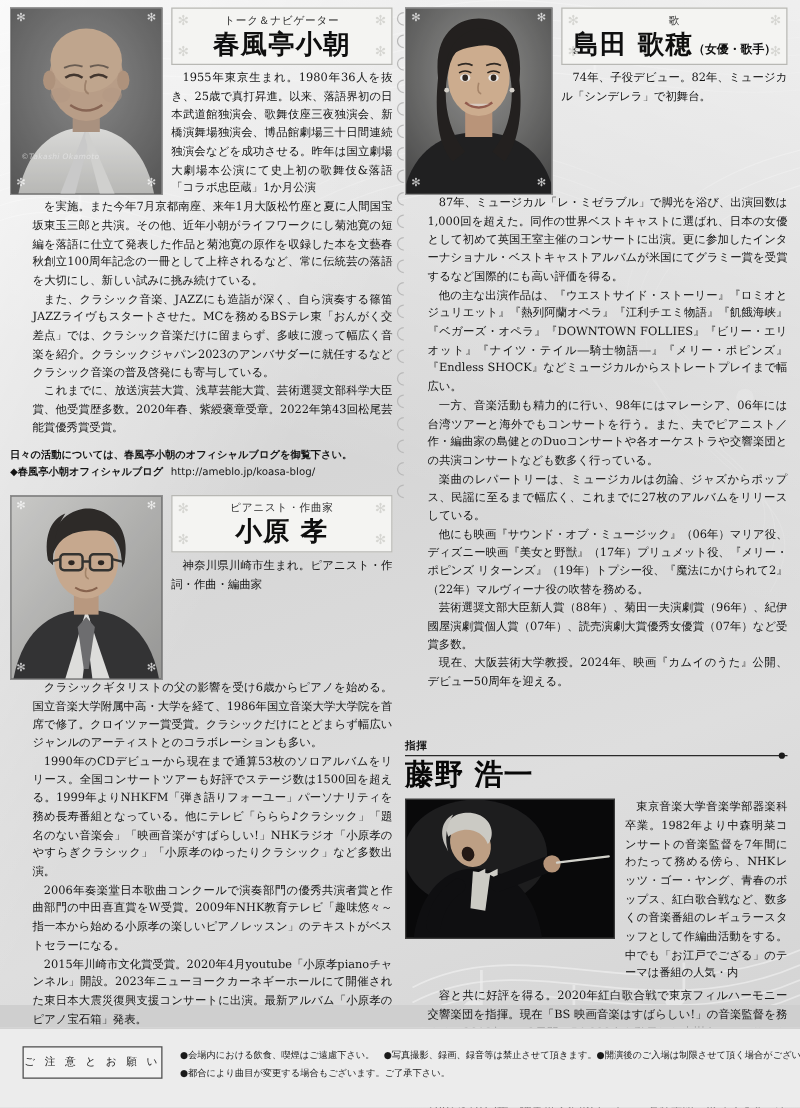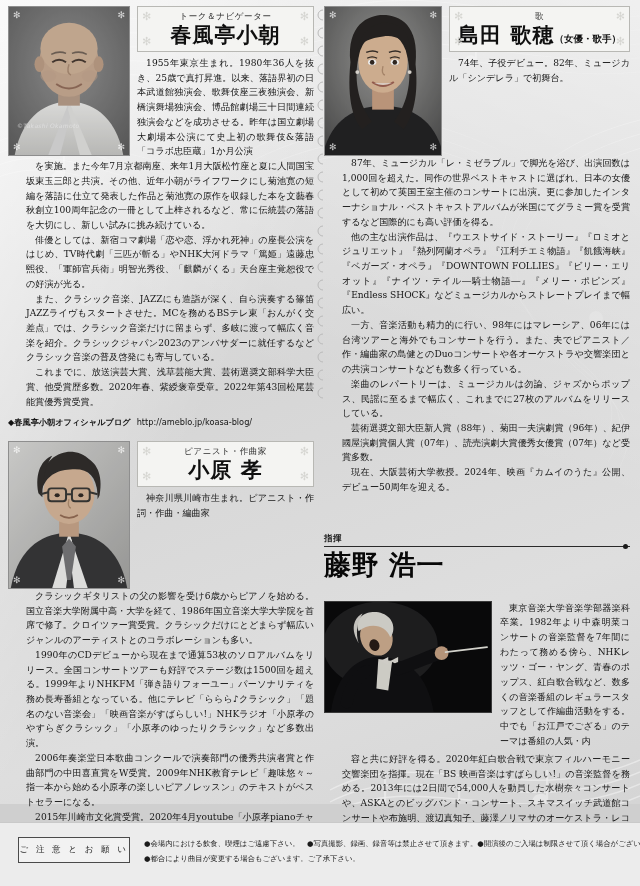--- a/index.html
+++ b/index.html
@@ -169,25 +169,25 @@
     content: "";
     position: absolute;
     right: 2px; top: -2px;
     width: 5px; height: 5px;
     border-radius: 50%;
     background: #1a1a1a;
   }
   .sec-title {
     font-family: "DejaVu Serif", "Liberation Serif", serif;
     font-weight: bold;
-    font-size: 27px;
+    font-size: 23px;
     letter-spacing: .5px;
     color: #080808;
     line-height: 1.15;
-    margin-bottom: 21px;
+    margin-bottom: 5px;
   }
 
   .cond-body { display: flex; gap: 8px; align-items: flex-start; justify-content: space-between; }
   .cond-photo {
     width: 168px; height: 112px;
     flex: 0 0 168px;
     background: #161616;
     position: relative;
     overflow: hidden;
     border: 1px solid #3a3a3a;
@@ -378,26 +378,26 @@
               <div class="artist-name">
                 <span>春風亭小朝</span>
               </div>
             </div>
             <div class="bio-top">1955年東京生まれ。1980年36人を抜き、25歳で真打昇進。以来、落語界初の日本武道館独演会、歌舞伎座三夜独演会、新橋演舞場独演会、博品館劇場三十日間連続独演会などを成功させる。昨年は国立劇場大劇場本公演にて史上初の歌舞伎&amp;落語「コラボ忠臣蔵」1か月公演</div>
           </div>
         </div>
 
         <div class="bio-rest">
           <p>を実施。また今年7月京都南座、来年1月大阪松竹座と夏に人間国宝坂東玉三郎と共演。その他、近年小朝がライフワークにし菊池寛の短編を落語に仕立て発表した作品と菊池寛の原作を収録した本を文藝春秋創立100周年記念の一冊として上梓されるなど、常に伝統芸の落語を大切にし、新しい試みに挑み続けている。</p>
-          <p>俳優としては、新宿コマ劇場「恋や恋、浮かれ死神」の座長公演をはじめ、TV時代劇「三匹が斬る」やNHK大河ドラマ「篤姫」遠藤忠煕役、「軍師官兵衛」明智光秀役、「麒麟がくる」天台座主覚恕役での好演が光る。</p>
           <p>また、クラシック音楽、JAZZにも造詣が深く、自ら演奏する篠笛JAZZライヴもスタートさせた。MCを務めるBSテレ東「おんがく交差点」では、クラシック音楽だけに留まらず、多岐に渡って幅広く音楽を紹介。クラシックジャパン2023のアンバサダーに就任するなどクラシック音楽の普及啓発にも寄与している。</p>
           <p>これまでに、放送演芸大賞、浅草芸能大賞、芸術選奨文部科学大臣賞、他受賞歴多数。2020年春、紫綬褒章受章。2022年第43回松尾芸能賞優秀賞受賞。</p>
         </div>
 
         <div class="links">
+          <div class="note">日々の活動については、春風亭小朝のオフィシャルブログを御覧下さい。</div>
           <div class="link-row">
             <span class="lbl">◆春風亭小朝オフィシャルブログ</span>
             <span class="url">http://ameblo.jp/koasa-blog/</span>
           </div>
         </div>
       </div>
 
       <div class="artist-block" style="margin-top:12px">
         <div class="artist-head">
           <div class="portrait ohara">
@@ -566,20 +566,21 @@
             </div>
             <div class="bio-top">74年、子役デビュー。82年、ミュージカル「シンデレラ」で初舞台。</div>
           </div>
         </div>
 
         <div class="bio-rest">
           <p>87年、ミュージカル「レ・ミゼラブル」で脚光を浴び、出演回数は1,000回を超えた。同作の世界ベストキャストに選ばれ、日本の女優として初めて英国王室主催のコンサートに出演。更に参加したインターナショナル・ベストキャストアルバムが米国にてグラミー賞を受賞するなど国際的にも高い評価を得る。</p>
           <p>他の主な出演作品は、『ウエストサイド・ストーリー』『ロミオとジュリエット』『熱列阿蘭オペラ』『江利チエミ物語』『飢餓海峡』『ベガーズ・オペラ』『DOWNTOWN FOLLIES』『ビリー・エリオット』『ナイツ・テイル―騎士物語―』『メリー・ポピンズ』『Endless SHOCK』などミュージカルからストレートプレイまで幅広い。</p>
           <p>一方、音楽活動も精力的に行い、98年にはマレーシア、06年には台湾ツアーと海外でもコンサートを行う。また、夫でピアニスト／作・編曲家の島健とのDuoコンサートや各オーケストラや交響楽団との共演コンサートなども数多く行っている。</p>
           <p>楽曲のレパートリーは、ミュージカルは勿論、ジャズからポップス、民謡に至るまで幅広く、これまでに27枚のアルバムをリリースしている。</p>
+          <p>他にも映画『サウンド・オブ・ミュージック』（06年）マリア役、ディズニー映画『美女と野獣』（17年）プリュメット役、『メリー・ポピンズ リターンズ』（19年）トプシー役、『魔法にかけられて2』（22年）マルヴィーナ役の吹替を務める。</p>
           <p>芸術選奨文部大臣新人賞（88年）、菊田一夫演劇賞（96年）、紀伊國屋演劇賞個人賞（07年）、読売演劇大賞優秀女優賞（07年）など受賞多数。</p>
           <p>現在、大阪芸術大学教授。2024年、映画『カムイのうた』公開、デビュー50周年を迎える。</p>
         </div>
 
       </div>
 
       <div class="sec" style="margin-top:38px">
         <div class="sec-kicker">指揮</div>
         <div class="sec-rule"></div>
         <div class="sec-title">藤野 浩一</div>

